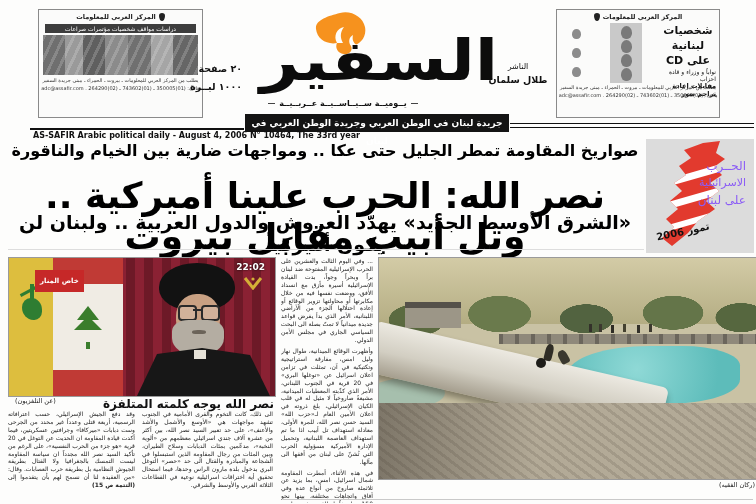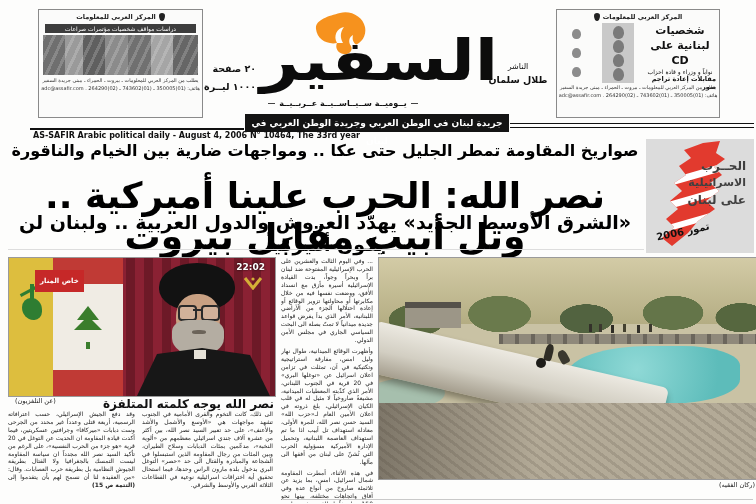--- a/index.html
+++ b/index.html
@@ -15,30 +15,30 @@
   .ad-header{height:13px;display:flex;direction:rtl;align-items:center;justify-content:center;gap:3px;
              font-size:6.5px;font-weight:bold;color:#222;}
   .drop-icon{width:6px;height:8px;background:#222;border-radius:50% 50% 50% 50%/65% 65% 35% 35%;transform:rotate(180deg);}
   .ad-title{text-align:center;direction:rtl;font-size:11px;font-weight:bold;line-height:15px;}
   .ad-subband{margin:1px 6px;background:#3d3d3d;color:#fff;font-size:6px;text-align:center;padding:1px 0;direction:rtl;}
   .ad-montage{margin:2px 4px;height:40px;position:relative;
       background:linear-gradient(90deg,#6f6f6f 0 14%,#9a9a9a 14% 26%,#5f5f5f 26% 40%,#8b8b8b 40% 55%,#707070 55% 70%,#a5a5a5 70% 84%,#666 84%);}
   .ad-montage:after{content:"";position:absolute;inset:0;
       background:repeating-linear-gradient(115deg,rgba(255,255,255,.18) 0 3px,transparent 3px 9px);}
   .ad-footer{font-size:5px;line-height:1.55;text-align:center;direction:rtl;color:#333;margin-top:1px;}
-  .adr-body{display:flex;direction:rtl;height:60px;padding:0 3px;gap:10px;}
+  .adr-body{display:flex;direction:rtl;height:60px;padding:0 3px;gap:18px;}
   .adr-text{flex:1;display:flex;flex-direction:column;justify-content:space-around;align-items:center;}
   .adr-line1{font-size:6px;direction:rtl;}
   .adr-line2{font-size:6.5px;font-weight:bold;direction:rtl;}
   .adr-strip{width:32px;background:#c9c9c9;display:flex;flex-direction:column;align-items:center;justify-content:space-around;padding:2px 0;}
   .face{width:11px;height:13px;background:#7a7a7a;border-radius:50% 50% 45% 45%;}
   .face.sm{width:9px;height:10px;background:#8c8c8c;}
 
   
-  .pages-price{left:202px;top:60px;width:54px;text-align:right;font-size:9.5px;font-weight:bold;direction:rtl;line-height:1.9;}
+  .pages-price{left:188px;top:60px;width:54px;text-align:right;font-size:9.5px;font-weight:bold;direction:rtl;line-height:1.9;}
   .publisher{left:486px;top:62px;width:64px;text-align:center;direction:rtl;}
   .publisher .lbl{font-size:8px;}
   .publisher .nm{font-size:9.5px;font-weight:bold;margin-top:3px;}
   .logo-blob{left:313px;top:12px;}
   .logo-text{right:258px;top:30px;font-size:56px;font-weight:bold;color:#0c0c0c;direction:rtl;
              transform:scaleX(1.22);transform-origin:right center;letter-spacing:0;line-height:1.1;}
   .tagline{left:268px;top:99px;width:150px;display:flex;align-items:center;gap:4px;}
   .tagline .ln{flex:1;border-top:1px solid #444;}
   .tagline .tx{font-size:8px;font-weight:bold;direction:rtl;white-space:nowrap;}
 
@@ -56,21 +56,21 @@
   .main-head{left:8px;top:175px;width:634px;text-align:center;font-size:36px;font-weight:bold;direction:rtl;color:#000000;}
   .sub-head{left:8px;top:211px;width:634px;text-align:center;font-size:19px;font-weight:bold;direction:rtl;color:#000;}
   .head-rule{left:8px;top:249px;width:636px;border-top:1px solid #ddd;}
 
   
   .war-badge{left:646px;top:139px;width:108px;height:114px;}
   .war-badge svg{position:absolute;left:0;top:0;}
   .wb-l1{right:8px;top:20px;font-size:12px;}
   .wb-l2{right:8px;top:37px;font-size:11px;letter-spacing:1px;}
   .wb-l3{right:8px;top:54px;font-size:12px;}
-  .wb-txt{position:absolute;font-weight:bold;color:#404040;direction:rtl;}
+  .wb-txt{position:absolute;font-weight:normal;color:#8b5cf6;direction:rtl;}
   .wb-date{position:absolute;left:10px;bottom:16px;font-size:10px;font-weight:bold;transform:rotate(-12deg);}
 
   
   .photo{border:1px solid #9a9a9a;overflow:hidden;}
   .photo-left{left:8px;top:257px;width:266px;height:138px;
       background:repeating-linear-gradient(90deg,#8a2133 0 9px,#6d1927 9px 18px);}
   .hz-flag{position:absolute;left:0;top:0;width:50px;height:138px;background:#ddbe3e;}
   .hz-em{position:absolute;left:13px;top:40px;width:20px;height:22px;background:#2e7d32;border-radius:45% 55% 40% 60%;}
   .hz-arm{position:absolute;left:21px;top:26px;width:4px;height:20px;background:#2e7d32;}
   .hz-gun{position:absolute;left:10px;top:30px;width:26px;height:3px;background:#2e7d32;transform:rotate(-28deg);}

